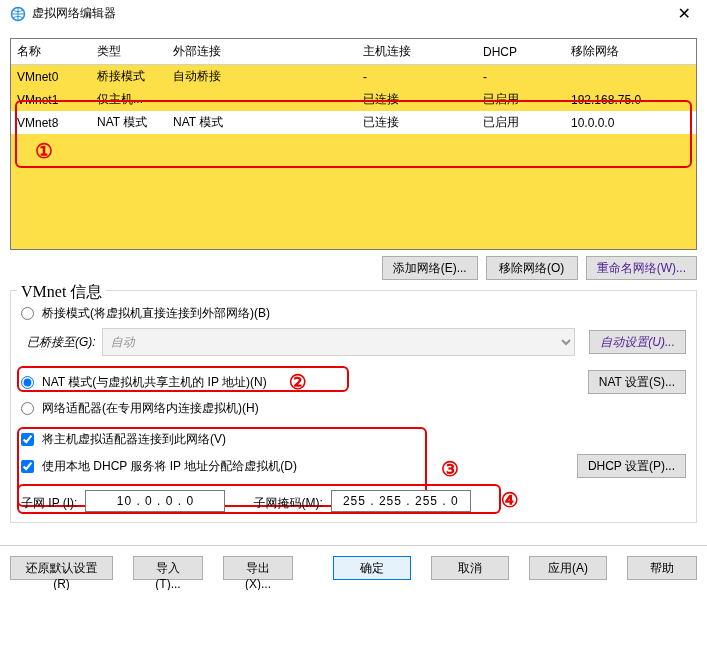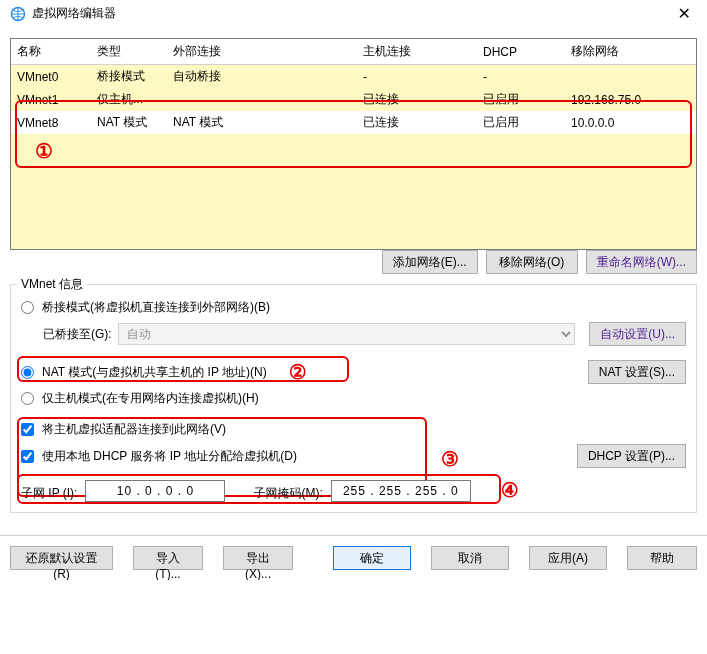--- a/index.html
+++ b/index.html
@@ -27,21 +27,21 @@
     font-size: 16px;
     padding: 0 6px;
     cursor: default;
   }
   .container { padding: 10px 10px 10px 10px; }
   .grid-frame {
     border: 1px solid #7a7a7a;
     height: 212px;
     position: relative;
     overflow: hidden;
-    background:#fef9c3;
+    background:#fde047;
   }
   table.net-table {
     width: 100%;
     border-collapse: collapse;
     font-size: 12px;
   }
   table.net-table th {
     text-align: left;
     font-weight: normal;
     padding: 4px 6px;
@@ -56,21 +56,21 @@
     position: absolute;
     border: 2px solid #e60000;
     border-radius: 6px;
     pointer-events: none;
   }
   .circled {
     display:inline-flex;align-items:center;justify-content:center;
     color:#e60000;font-size:20px;font-weight:bold;
   }
   .btn-row {
-    display:flex;justify-content:flex-end;gap:8px;
+    display:flex;justify-content:flex-end;gap:8px;margin-top:6px;
   }
   button.win {
     font: inherit;
     padding: 3px 10px;
     background: #e1e1e1;
     border: 1px solid #adadad;
     min-width: 92px;
     height:24px;
   }
   button.win:disabled, button.win.disabled {
@@ -80,31 +80,32 @@
     border: 1px solid #d9d9d9;
     margin-top: 10px;
     padding: 8px 10px 10px 10px;
     position: relative;
   }
   .section-title {
     position: absolute;
     top: -9px; left: 6px;
     background: #fff;
     padding: 0 4px;
-    font-size:12px;
+    font-size:16px;
+    font-family:Liberation Serif, serif;
   }
   .radio-line, .check-line {
     display:flex;align-items:center;gap:4px;
     margin: 6px 0;
     position:relative;
   }
-  .indent { margin-left: 22px; }
+  .indent { margin-left: 6px; font-style: italic; }
   .row-flex { display:flex;align-items:center;gap:6px; }
   select.combo {
-    flex:1;height:22px;background:#eee;border:1px solid #c0c0c0;color:#666;
+    flex:1;height:28px;background:#eee;border:1px solid #c0c0c0;color:#666;
     font:inherit;padding:0 4px;
   }
   .right-btn { margin-left:8px; }
   .ipbox {
     display:inline-flex;align-items:center;justify-content:center;
     border:1px solid #7a7a7a;height:22px;width:140px;
     font-family: inherit;letter-spacing:1px;
     background:#fff;
     padding:0 4px;
   }
@@ -216,21 +217,21 @@
       <input type="radio" name="mode" checked="" style="">
       <span>NAT 模式(与虚拟机共享主机的 IP 地址)(N)</span>
       <div class="annot-box" style="left:-4px;top:-4px;width:332px;height:26px;"></div>
       <span class="circled" style="margin-left:18px;">②</span>
       <span style="flex:1"></span>
       <button class="win">NAT 设置(S)...</button>
     </div>
 
     <div class="radio-line">
       <input type="radio" name="mode" style="">
-      <span>仅主机模式(在专用网络内连接虚拟机)(H)</span>
+      <span>网络适配器(在专用网络内连接虚拟机)(H)</span>
     </div>
 
     <div style="position:relative;margin-top:14px;">
       <div class="check-line">
         <input type="checkbox" checked="" style="">
         <span>将主机虚拟适配器连接到此网络(V)</span>
       </div>
       <div class="check-line">
         <input type="checkbox" checked="" style="">
         <span>使用本地 DHCP 服务将 IP 地址分配给虚拟机(D)</span>

